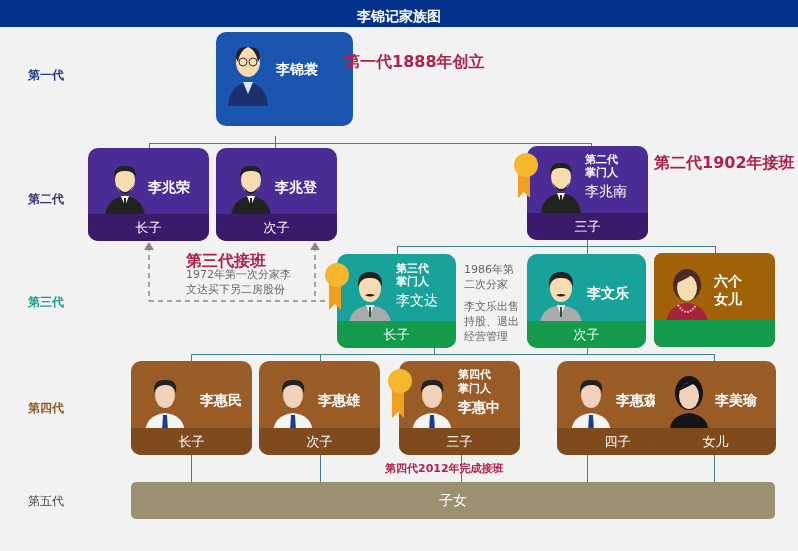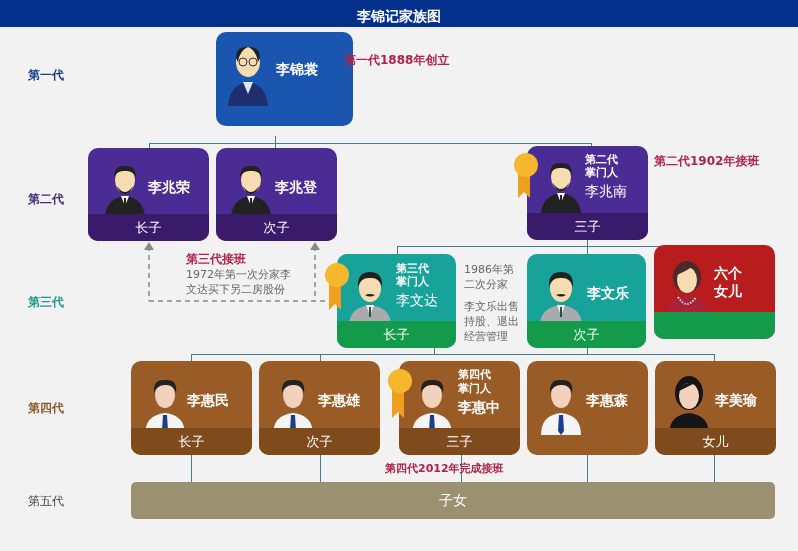--- a/index.html
+++ b/index.html
@@ -5,21 +5,21 @@
   * { box-sizing: border-box; margin: 0; padding: 0; }
   body { width: 798px; height: 551px; background: #f2f2f2; font-family: "DejaVu Sans", "Liberation Sans", sans-serif; position: relative; overflow: hidden; }
   .titlebar { position: absolute; left: 0; top: 0; width: 798px; height: 27px; background: #04318c; color: #fff; font-size: 14px; font-weight: bold; text-align: center; line-height: 32px; }
   .gen-label { position: absolute; left: 28px; font-size: 12px; font-weight: bold; }
   .card { position: absolute; border-radius: 10px; overflow: hidden; }
   .card .bot { position: absolute; left: 0; right: 0; bottom: 0; color: #fff; font-size: 13px; text-align: center; }
   .card .name { position: absolute; color: #fff; font-size: 14px; font-weight: bold; }
   .card .role { position: absolute; color: #fff; font-size: 11px; font-weight: bold; line-height: 13px; }
   .avatar { position: absolute; }
   .line { position: absolute; background: #3f7f8f; }
-  .note { position: absolute; font-size: 12px; }
+  .note { position: absolute; font-size: 16px; }
   .red { color: #b0224a; font-weight: bold; }
   .gray { color: #666; font-size: 11px; line-height: 15px; }
   .ribbon { position: absolute; }
 </style>
 </head>
 <body>
 
 <div class="titlebar">李锦记家族图</div>
 
 <div class="gen-label" style="top:67px;color:#1a3a8a;">第一代</div>
@@ -156,41 +156,41 @@
     <path d="M17 38 L21 48 L25 38 Z" fill="#fff"></path>
     <rect x="20" y="40" width="2" height="10" fill="#1e5a3a"></rect>
     <ellipse cx="21" cy="21" rx="11" ry="14" fill="#f6dcb0"></ellipse>
     <path d="M9 20 Q8 5 21 5 Q34 5 33 20 Q30 10 21 11 Q12 10 9 20 Z" fill="#222"></path>
     <path d="M16 28 Q21 26 26 28 Q21 31 16 28 Z" fill="#222"></path>
   </svg>
   <div class="name" style="left:60px;top:31px;">李文乐</div>
   <div class="bot" style="height:27px;line-height:27px;background:#139a4a;">次子</div>
 </div>
 
-<div class="card" style="left:654px;top:245px;width:121px;height:94px;background:#b91c1c;">
+<div class="card" style="left:654px;top:253px;width:121px;height:94px;background:#a16207;border-radius:8px;">
   <svg class="avatar" style="left:12px;top:12px;" width="42" height="58">
     <path d="M0 58 Q2 40 21 38 Q40 40 42 58 Z" fill="#a8223a"></path>
     <ellipse cx="21" cy="20" rx="14" ry="16" fill="#4a2a2a"></ellipse>
     <ellipse cx="21" cy="23" rx="10" ry="13" fill="#f6dcb0"></ellipse>
     <path d="M11 18 Q14 8 26 10 Q20 14 11 18 Z" fill="#4a2a2a"></path>
     <path d="M12 40 Q21 54 30 40" fill="none" stroke="#f4d6d6" stroke-width="2" stroke-dasharray="1.5,1.5"></path>
   </svg>
   <div class="name" style="left:60px;top:20px;">六个</div>
   <div class="name" style="left:60px;top:38px;">女儿</div>
   <div class="bot" style="height:27px;line-height:27px;background:#139a4a;"></div>
 </div>
 
 <div class="card" style="left:131px;top:361px;width:121px;height:94px;background:#9a5c27;">
   <svg class="avatar" style="left:14px;top:14px;" width="40" height="60">
     <path d="M0 60 Q0 40 20 38 Q40 40 40 60 Z" fill="#f4f4f4"></path>
     <path d="M18 40 L22 40 L23 56 L20 60 L17 56 Z" fill="#1c3c8c"></path>
     <ellipse cx="20" cy="20" rx="10" ry="13" fill="#f2d2bc"></ellipse>
     <path d="M9 18 Q8 4 20 5 Q33 4 31 18 Q28 9 20 10 Q12 10 9 18 Z" fill="#222"></path>
   </svg>
-  <div class="name" style="left:56px;top:31px;text-align:right;">李惠民</div>
+  <div class="name" style="left:69px;top:31px;text-align:right;">李惠民</div>
   <div class="bot" style="height:27px;line-height:27px;background:#7f4a1c;">长子</div>
 </div>
 
 <div class="card" style="left:259px;top:361px;width:121px;height:94px;background:#9a5c27;">
   <svg class="avatar" style="left:14px;top:14px;" width="40" height="60">
     <path d="M0 60 Q0 40 20 38 Q40 40 40 60 Z" fill="#f4f4f4"></path>
     <path d="M18 40 L22 40 L23 56 L20 60 L17 56 Z" fill="#1c3c8c"></path>
     <ellipse cx="20" cy="20" rx="10" ry="13" fill="#f2d2bc"></ellipse>
     <path d="M9 18 Q8 4 20 5 Q33 4 31 18 Q28 9 20 10 Q12 10 9 18 Z" fill="#222"></path>
   </svg>
@@ -208,28 +208,29 @@
   <div class="role" style="left:59px;top:7px;">第四代</div>
   <div class="role" style="left:59px;top:21px;">掌门人</div>
   <div class="name" style="left:59px;top:38px;">李惠中</div>
   <div class="bot" style="height:27px;line-height:27px;background:#7f4a1c;">三子</div>
 </div>
 <svg class="ribbon" style="left:386px;top:368px;" width="28" height="52">
   <path d="M6 16 L6 50 L12 44 L18 50 L18 16 Z" fill="#f0a020"></path>
   <circle cx="14" cy="13" r="12" fill="#f4b72e"></circle>
 </svg>
 
-<div class="card" style="left:527px;top:361px;width:121px;height:94px;background:#9a5c27;">
+<div class="card" style="left:557px;top:361px;width:121px;height:94px;background:#9a5c27;">
   <svg class="avatar" style="left:14px;top:14px;" width="40" height="60">
     <path d="M0 60 Q0 40 20 38 Q40 40 40 60 Z" fill="#f4f4f4"></path>
     <path d="M18 40 L22 40 L23 56 L20 60 L17 56 Z" fill="#1c3c8c"></path>
     <ellipse cx="20" cy="20" rx="10" ry="13" fill="#f2d2bc"></ellipse>
     <path d="M9 18 Q8 4 20 5 Q33 4 31 18 Q28 9 20 10 Q12 10 9 18 Z" fill="#222"></path>
   </svg>
   <div class="name" style="left:59px;top:31px;">李惠森</div>
+  <div class="bot" style="height:27px;line-height:27px;background:#7f4a1c;">四子</div>
 </div>
 
 <div class="card" style="left:655px;top:361px;width:121px;height:94px;background:#9a5c27;">
   <svg class="avatar" style="left:14px;top:12px;" width="40" height="62">
     <path d="M0 62 Q0 42 20 40 Q40 42 40 62 Z" fill="#151515"></path>
     <ellipse cx="20" cy="20" rx="14" ry="17" fill="#151515"></ellipse>
     <ellipse cx="20" cy="23" rx="10" ry="13" fill="#f2d2bc"></ellipse>
     <path d="M10 18 Q14 8 26 10 Q18 14 10 18 Z" fill="#151515"></path>
   </svg>
   <div class="name" style="left:60px;top:31px;">李美瑜</div>

